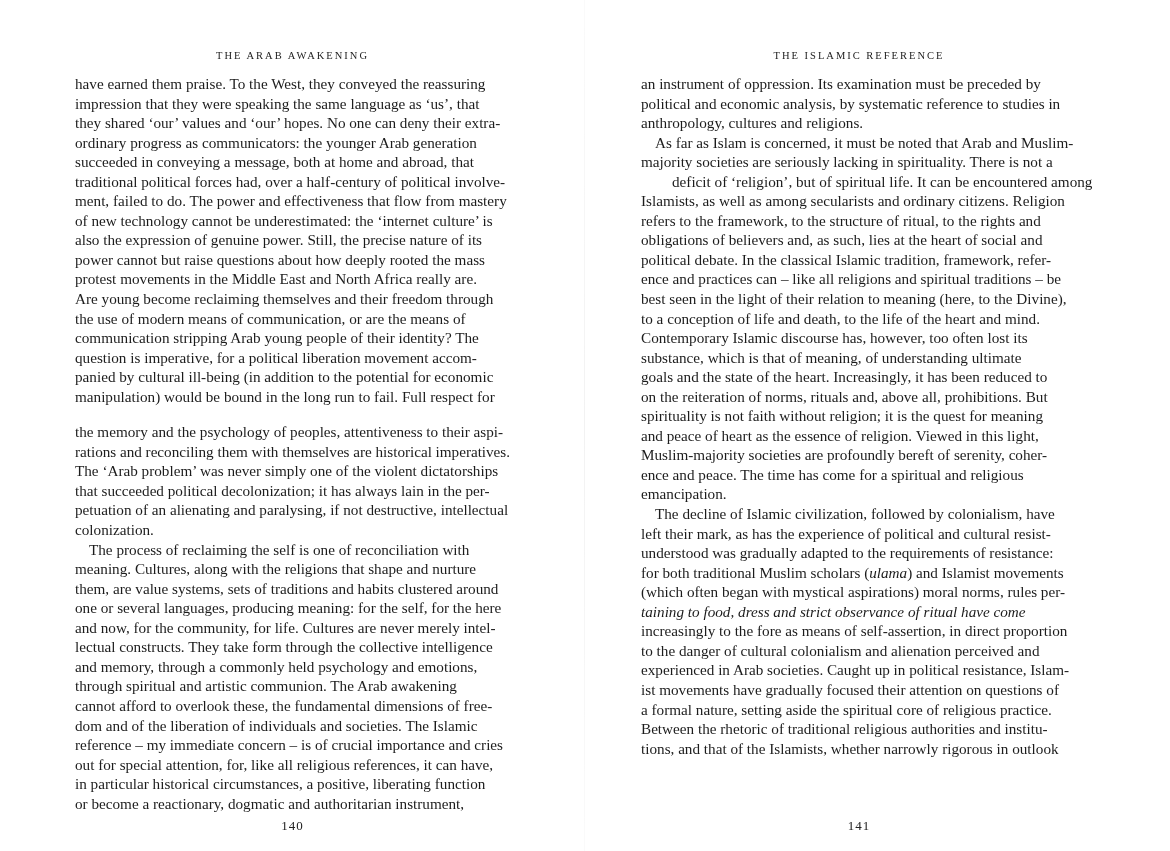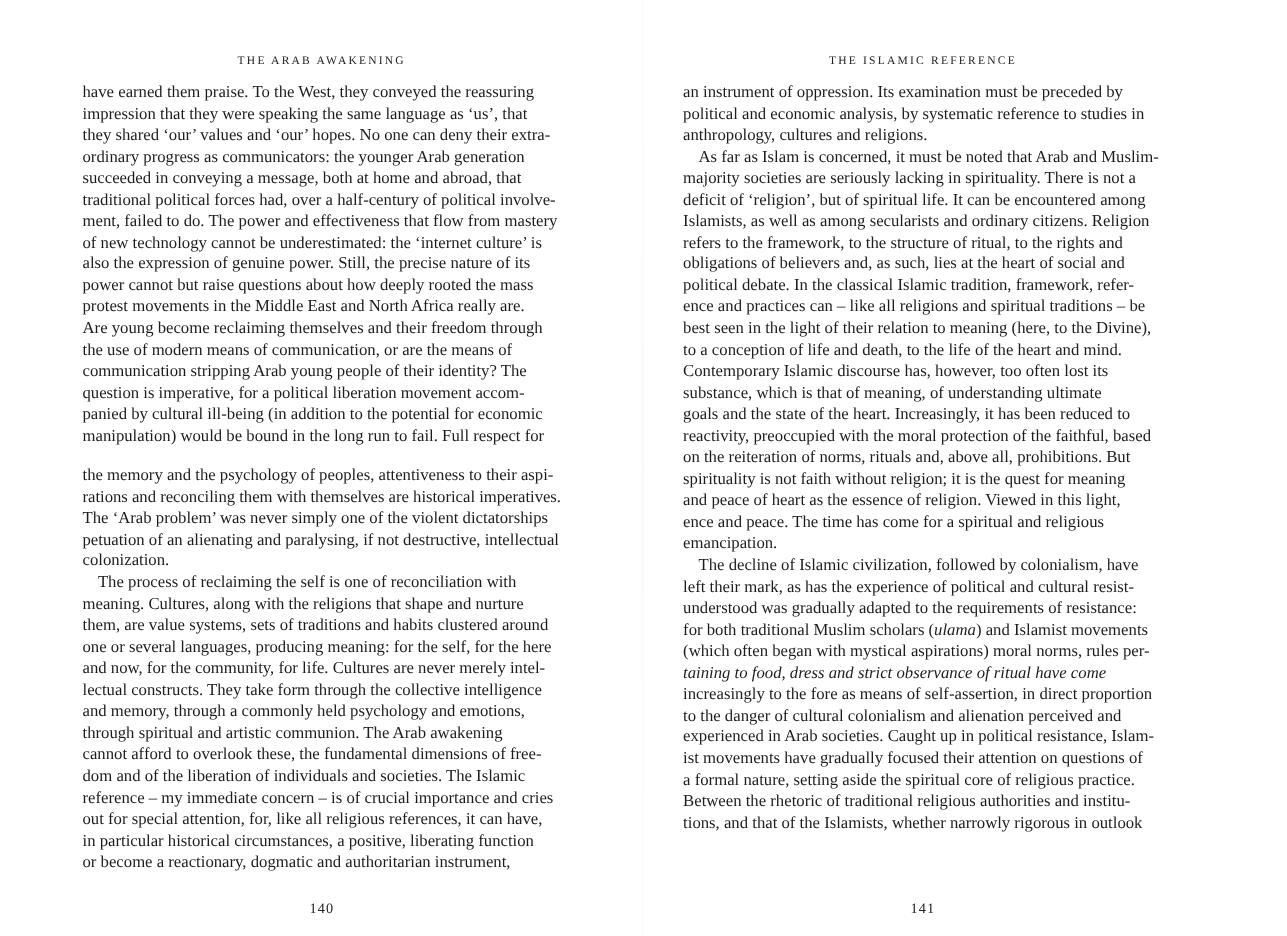--- a/index.html
+++ b/index.html
@@ -2,21 +2,21 @@
 <html><head>
 <meta charset="utf-8">
 <style>
   html, body { margin: 0; padding: 0; }
   body {
     width: 1170px; height: 851px; background: #ffffff; position: relative; overflow: hidden;
     font-family: "Liberation Serif", "DejaVu Serif", serif; color: #1c1c1c;
   }
   .page { position: absolute; top: 0; height: 722px; }
   .page.left { left: 75px; width: 435px; }
-  .page.right { left: 621px; width: 436px; }
+  .page.right { left: 641px; width: 436px; }
   .running-head {
     position: absolute; top: 50px; left: 0; right: 0; text-align: center;
     font-size: 10.5px; letter-spacing: 2px; color: #222;
   }
   .body-text { position: absolute; top: 74px; left: 0; right: 0; }
   .line {
     display: block; height: 19.55px; line-height: 19.55px; font-size: 15.2px;
     text-align: justify; text-align-last: justify; white-space: nowrap; overflow: visible;
     word-spacing: 0px;
   }
@@ -52,20 +52,21 @@
       <div class="line" style="white-space: nowrap; word-spacing: 0px; text-align: left; text-align-last: left;">protest movements in the Middle East and North Africa really are.</div>
       <div class="line" style="white-space: nowrap; word-spacing: 0px; text-align: left; text-align-last: left;">Are young become reclaiming themselves and their freedom through</div>
       <div class="line" style="white-space: nowrap; word-spacing: 0px; text-align: left; text-align-last: left;">the use of modern means of communication, or are the means of</div>
       <div class="line" style="white-space: nowrap; word-spacing: 0px; text-align: left; text-align-last: left;">communication stripping Arab young people of their identity? The</div>
       <div class="line" style="white-space: nowrap; word-spacing: 0px; text-align: left; text-align-last: left;">question is imperative, for a political liberation movement accom-</div>
       <div class="line" style="white-space: nowrap; word-spacing: 0px; text-align: left; text-align-last: left;">panied by cultural ill-being (in addition to the potential for economic</div>
       <div class="line" style="white-space: nowrap; word-spacing: 0px; text-align: left; text-align-last: left;">manipulation) would be bound in the long run to fail. Full respect for</div>
       <div class="line" style="white-space: nowrap; word-spacing: 0px; text-align: left; text-align-last: left; margin-top: 16px;">the memory and the psychology of peoples, attentiveness to their aspi-</div>
       <div class="line" style="white-space: nowrap; letter-spacing: -0.021px;">rations and reconciling them with themselves are historical imperatives.</div>
       <div class="line" style="white-space: nowrap; word-spacing: 0px; text-align: left; text-align-last: left;">The ‘Arab problem’ was never simply one of the violent dictatorships</div>
+      <div class="line" style="white-space: nowrap; word-spacing: 0px; text-align: left; text-align-last: left;">that succeeded political decolonization; it has always lain in the per-</div>
       <div class="line" style="white-space: nowrap; word-spacing: 0px; text-align: left; text-align-last: left;">petuation of an alienating and paralysing, if not destructive, intellectual</div>
       <div class="line last" style="white-space: nowrap;">colonization.</div>
       <div class="line indent" style="white-space: nowrap; word-spacing: 0px; text-align: left; text-align-last: left;">The process of reclaiming the self is one of reconciliation with</div>
       <div class="line" style="white-space: nowrap; word-spacing: 0px; text-align: left; text-align-last: left;">meaning. Cultures, along with the religions that shape and nurture</div>
       <div class="line" style="white-space: nowrap; word-spacing: 0px; text-align: left; text-align-last: left;">them, are value systems, sets of traditions and habits clustered around</div>
       <div class="line" style="white-space: nowrap; word-spacing: 0px; text-align: left; text-align-last: left;">one or several languages, producing meaning: for the self, for the here</div>
       <div class="line" style="white-space: nowrap; word-spacing: 0px; text-align: left; text-align-last: left;">and now, for the community, for life. Cultures are never merely intel-</div>
       <div class="line" style="white-space: nowrap; word-spacing: 0px; text-align: left; text-align-last: left;">lectual constructs. They take form through the collective intelligence</div>
       <div class="line" style="white-space: nowrap; word-spacing: 0px; text-align: left; text-align-last: left;">and memory, through a commonly held psychology and emotions,</div>
       <div class="line" style="white-space: nowrap; word-spacing: 0px; text-align: center; text-align-last: left;">through spiritual and artistic communion. The Arab awakening</div>
@@ -80,35 +81,35 @@
 </div>
 
 <div class="page right">
   <div class="running-head">THE ISLAMIC REFERENCE</div>
   <div class="body-text">
       <div class="line" style="white-space: nowrap; word-spacing: 0px; text-align: left; text-align-last: left;">an instrument of oppression. Its examination must be preceded by</div>
       <div class="line" style="white-space: nowrap; word-spacing: 0px; text-align: left; text-align-last: left;">political and economic analysis, by systematic reference to studies in</div>
       <div class="line last" style="white-space: nowrap;">anthropology, cultures and religions.</div>
       <div class="line indent" style="white-space: nowrap; word-spacing: 0px; text-align: left; text-align-last: left;">As far as Islam is concerned, it must be noted that Arab and Muslim-</div>
       <div class="line" style="white-space: nowrap; word-spacing: 0px; text-align: left; text-align-last: left;">majority societies are seriously lacking in spirituality. There is not a</div>
-      <div class="line" style="white-space: nowrap; word-spacing: 0px; text-align: left; text-align-last: left;">deficit of ‘religion’, but of spiritual life. It can be encountered among</div>
+      <div class="line" style="white-space: nowrap; word-spacing: 0px; text-align: left; text-align-last: left; margin-left: 31px;">deficit of ‘religion’, but of spiritual life. It can be encountered among</div>
       <div class="line" style="white-space: nowrap; word-spacing: 0px; text-align: left; text-align-last: left;">Islamists, as well as among secularists and ordinary citizens. Religion</div>
       <div class="line" style="white-space: nowrap; word-spacing: 0px; text-align: left; text-align-last: left;">refers to the framework, to the structure of ritual, to the rights and</div>
       <div class="line" style="white-space: nowrap; word-spacing: 0px; text-align: left; text-align-last: left;">obligations of believers and, as such, lies at the heart of social and</div>
       <div class="line" style="white-space: nowrap; word-spacing: 0px; text-align: left; text-align-last: left;">political debate. In the classical Islamic tradition, framework, refer-</div>
       <div class="line" style="white-space: nowrap; word-spacing: 0px; text-align: left; text-align-last: left;">ence and practices can – like all religions and spiritual traditions – be</div>
       <div class="line" style="white-space: nowrap; word-spacing: 0px; text-align: left; text-align-last: left;">best seen in the light of their relation to meaning (here, to the Divine),</div>
       <div class="line" style="white-space: nowrap; word-spacing: 0px; text-align: left; text-align-last: left;">to a conception of life and death, to the life of the heart and mind.</div>
       <div class="line" style="white-space: nowrap; word-spacing: 0px; text-align: left; text-align-last: left;">Contemporary Islamic discourse has, however, too often lost its</div>
       <div class="line" style="white-space: nowrap; word-spacing: 0px; text-align: right; text-align-last: left;">substance, which is that of meaning, of understanding ultimate</div>
       <div class="line" style="white-space: nowrap; word-spacing: 0px; text-align: left; text-align-last: left;">goals and the state of the heart. Increasingly, it has been reduced to</div>
-      <div class="line" style="white-space: nowrap; word-spacing: 0px; text-align: left; text-align-last: left;">reactivity, preoccupied with the moral protection of the faithful, based</div>
       <div class="line" style="white-space: nowrap; word-spacing: 0px; text-align: left; text-align-last: left;">on the reiteration of norms, rituals and, above all, prohibitions. But</div>
       <div class="line" style="white-space: nowrap; word-spacing: 0px; text-align: left; text-align-last: left;">spirituality is not faith without religion; it is the quest for meaning</div>
       <div class="line" style="white-space: nowrap; word-spacing: 0px; text-align: left; text-align-last: left;">and peace of heart as the essence of religion. Viewed in this light,</div>
+      <div class="line" style="white-space: nowrap; word-spacing: 0px; text-align: left; text-align-last: left;">Muslim-majority societies are profoundly bereft of serenity, coher-</div>
       <div class="line" style="white-space: nowrap; word-spacing: 0px; text-align: left; text-align-last: left;">ence and peace. The time has come for a spiritual and religious</div>
       <div class="line last" style="white-space: nowrap;">emancipation.</div>
       <div class="line indent" style="white-space: nowrap; word-spacing: 0px; text-align: left; text-align-last: left;">The decline of Islamic civilization, followed by colonialism, have</div>
       <div class="line" style="white-space: nowrap; word-spacing: 0px; text-align: right; text-align-last: left;">left their mark, as has the experience of political and cultural resist-</div>
       <div class="line" style="white-space: nowrap; word-spacing: 0px; text-align: left; text-align-last: left;">understood was gradually adapted to the requirements of resistance:</div>
       <div class="line" style="white-space: nowrap; word-spacing: 0px; text-align: left; text-align-last: left;">for both traditional Muslim scholars (<em>ulama</em>) and Islamist movements</div>
       <div class="line" style="white-space: nowrap; word-spacing: 0px; text-align: left; text-align-last: left;">(which often began with mystical aspirations) moral norms, rules per-</div>
       <div class="line" style="white-space: nowrap; word-spacing: 0px; text-align: left; text-align-last: left; font-style: italic;">taining to food, dress and strict observance of ritual have come</div>
       <div class="line" style="white-space: nowrap; word-spacing: 0px; text-align: left; text-align-last: left;">increasingly to the fore as means of self-assertion, in direct proportion</div>
       <div class="line" style="white-space: nowrap; word-spacing: 0px; text-align: left; text-align-last: left;">to the danger of cultural colonialism and alienation perceived and</div>

